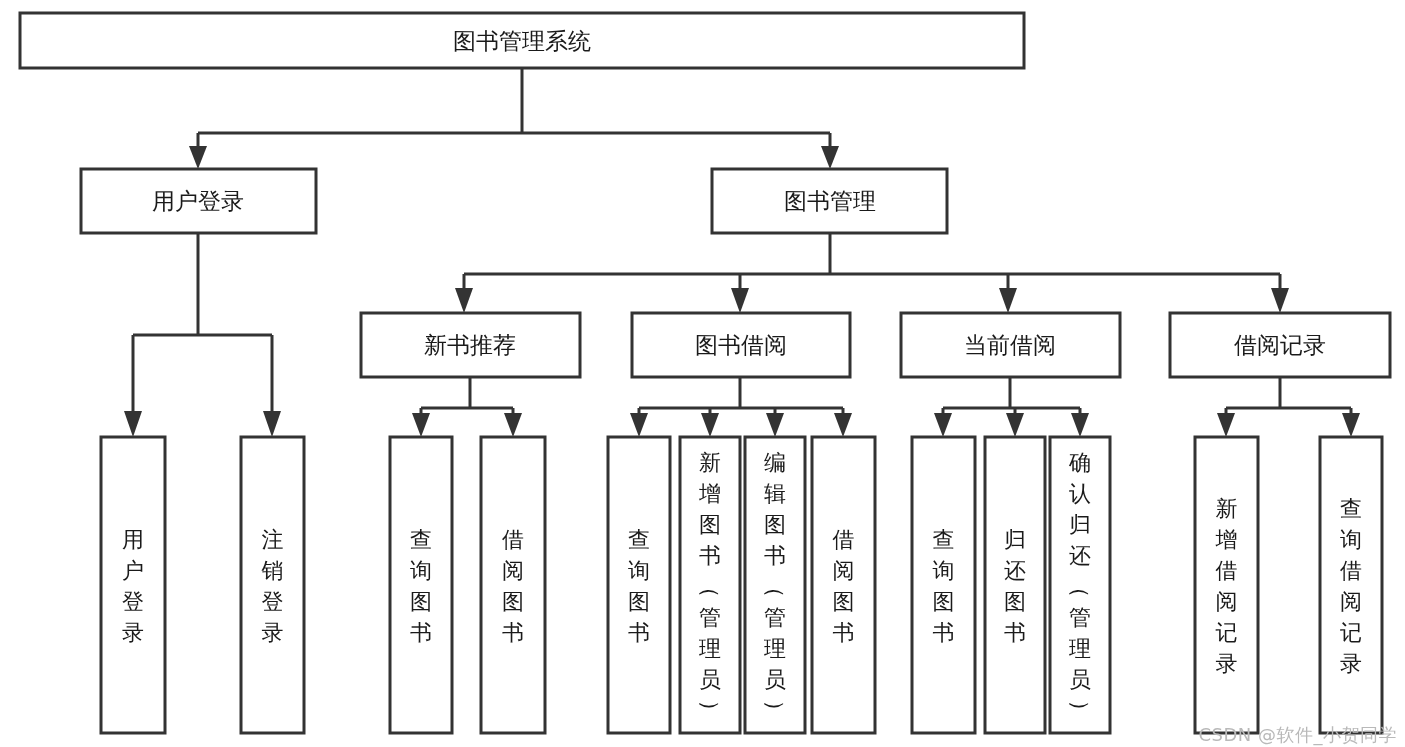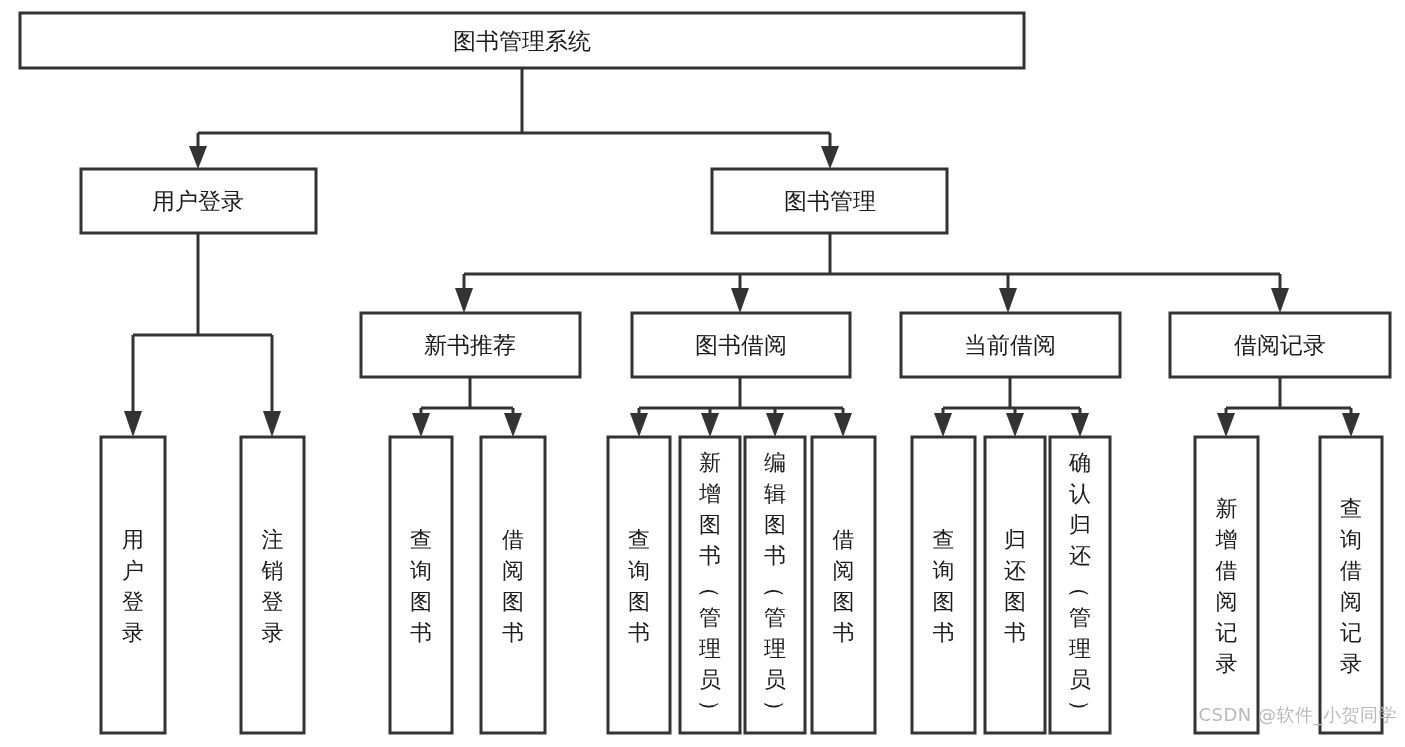--- a/index.html
+++ b/index.html
@@ -49,21 +49,21 @@
     stroke-width: 3;
     fill: none;
   }
   .arrow-head {
     fill: #333333;
     stroke: none;
   }
   .watermark {
     position: absolute;
     right: 8px;
-    bottom: 20px;
+    bottom: 0;
     font-family: "DejaVu Sans", "Liberation Sans", sans-serif;
     font-size: 18px;
     color: #b9b9b9;
     white-space: nowrap;
     letter-spacing: 0.5px;
     user-select: none;
   }
 </style>
 </head>
 <body>

